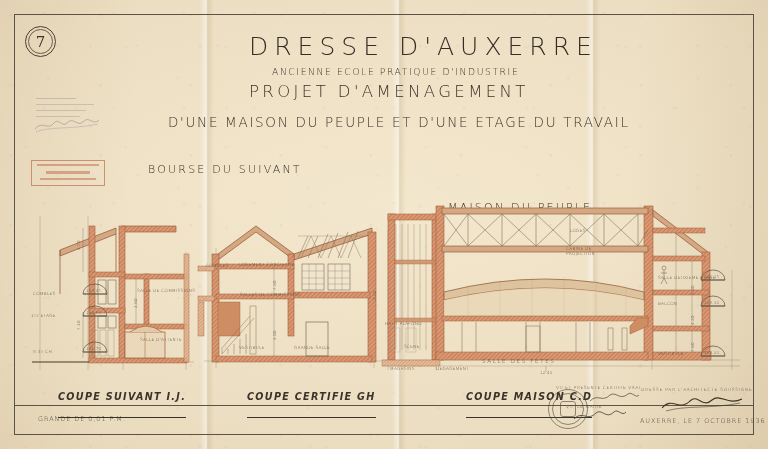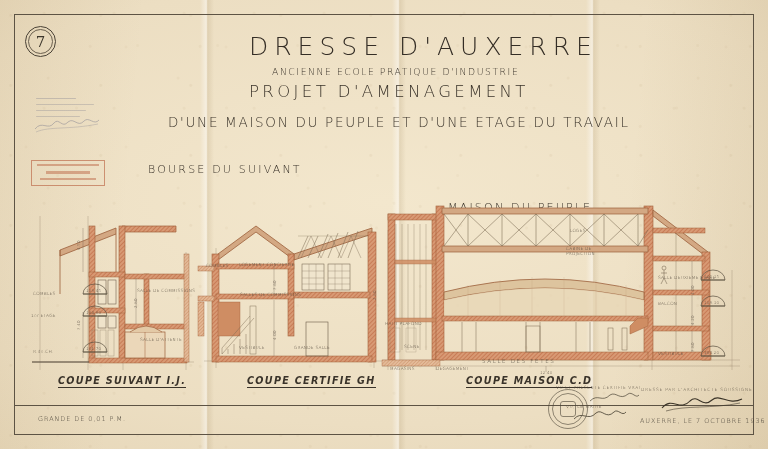--- a/index.html
+++ b/index.html
@@ -37,21 +37,21 @@
 
   
   .lt{position:absolute;color:#3a332a;white-space:nowrap;
       font-family:"DejaVu Sans", sans-serif;font-weight:300;}
   .ttl{font-size:25px;letter-spacing:6.0px;color:#342d25;}
   .sub{font-size:9.2px;letter-spacing:1.6px;text-align:right;}
   .ttl2{font-size:16.5px;letter-spacing:3.4px;}
   .ttl3{font-size:13.5px;letter-spacing:1.7px;}
   .sec{font-size:11px;letter-spacing:2.2px;}
   .cap{font-size:9.6px;letter-spacing:1.3px;font-style:italic;font-weight:700;
-       border-bottom:1.4px solid #3a332a;padding-bottom:1px;}
+       border-bottom:1.4px solid #3a332a;padding-bottom:15px;margin-top:16px;}
   .small{font-size:5.6px;letter-spacing:.5px;color:#4a4136;}
   .tiny{font-size:4.3px;letter-spacing:.25px;color:#554b3e;}
   .dim{font-size:4px;letter-spacing:.2px;color:#5b5145;}
   .foot{font-size:6.4px;letter-spacing:1.0px;color:#403a30;}
 
   
   #badge7{position:absolute;left:25px;top:26px;width:29px;height:29px;border:1.2px solid #4a4236;border-radius:50%;
     display:flex;align-items:center;justify-content:center;}
   #badge7:before{content:"";position:absolute;left:2px;top:2px;right:2px;bottom:2px;border:.7px solid #6b604f;border-radius:50%;}
   #badge7 span{font-family:"DejaVu Serif",serif;font-size:15px;color:#3c352b;}

